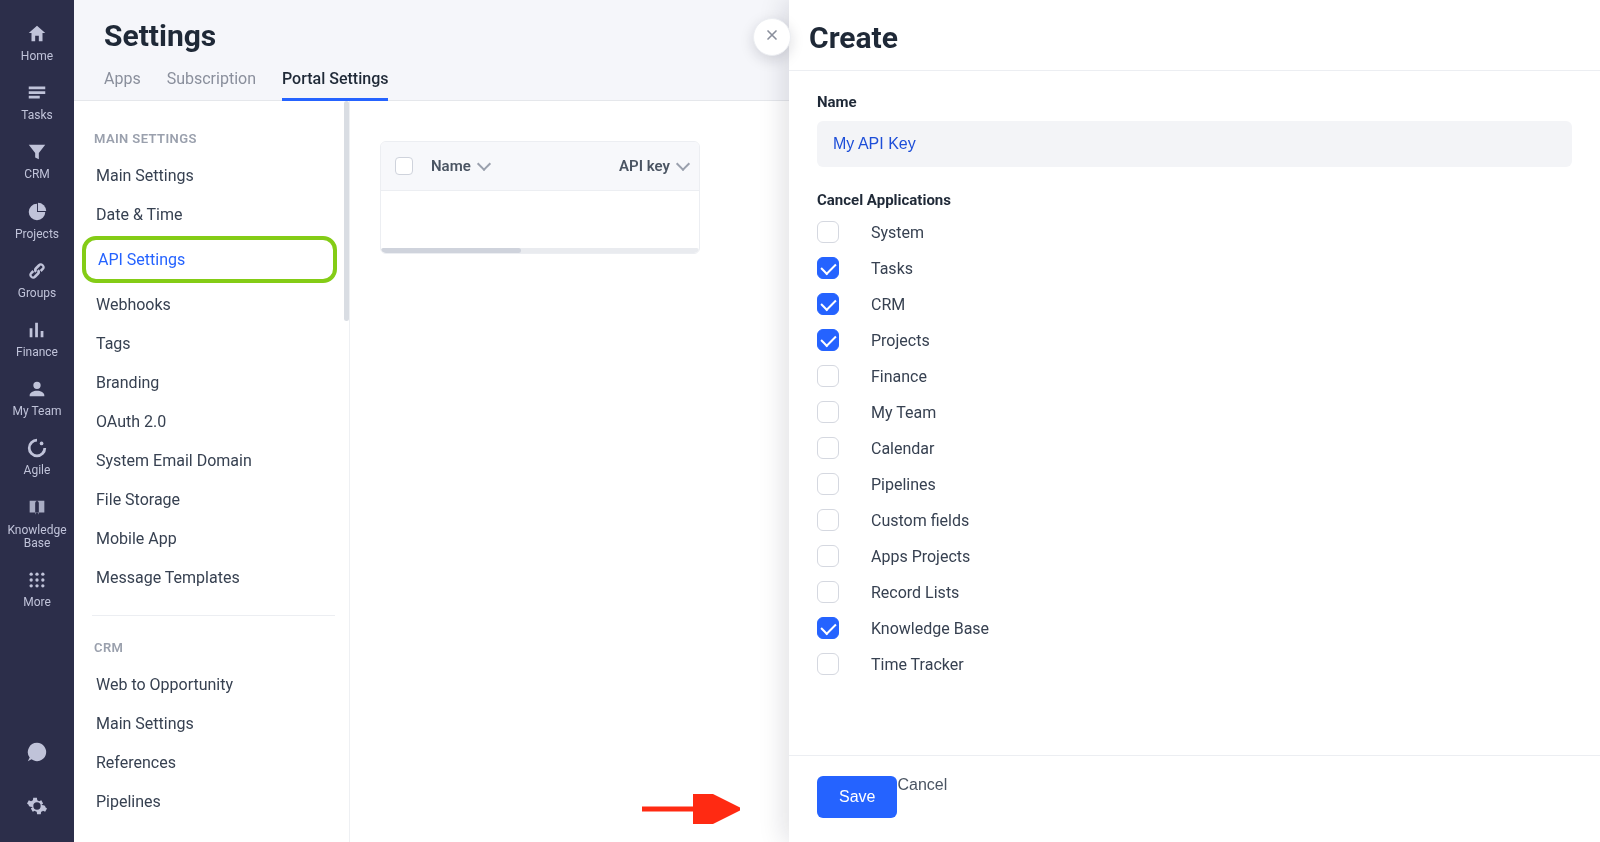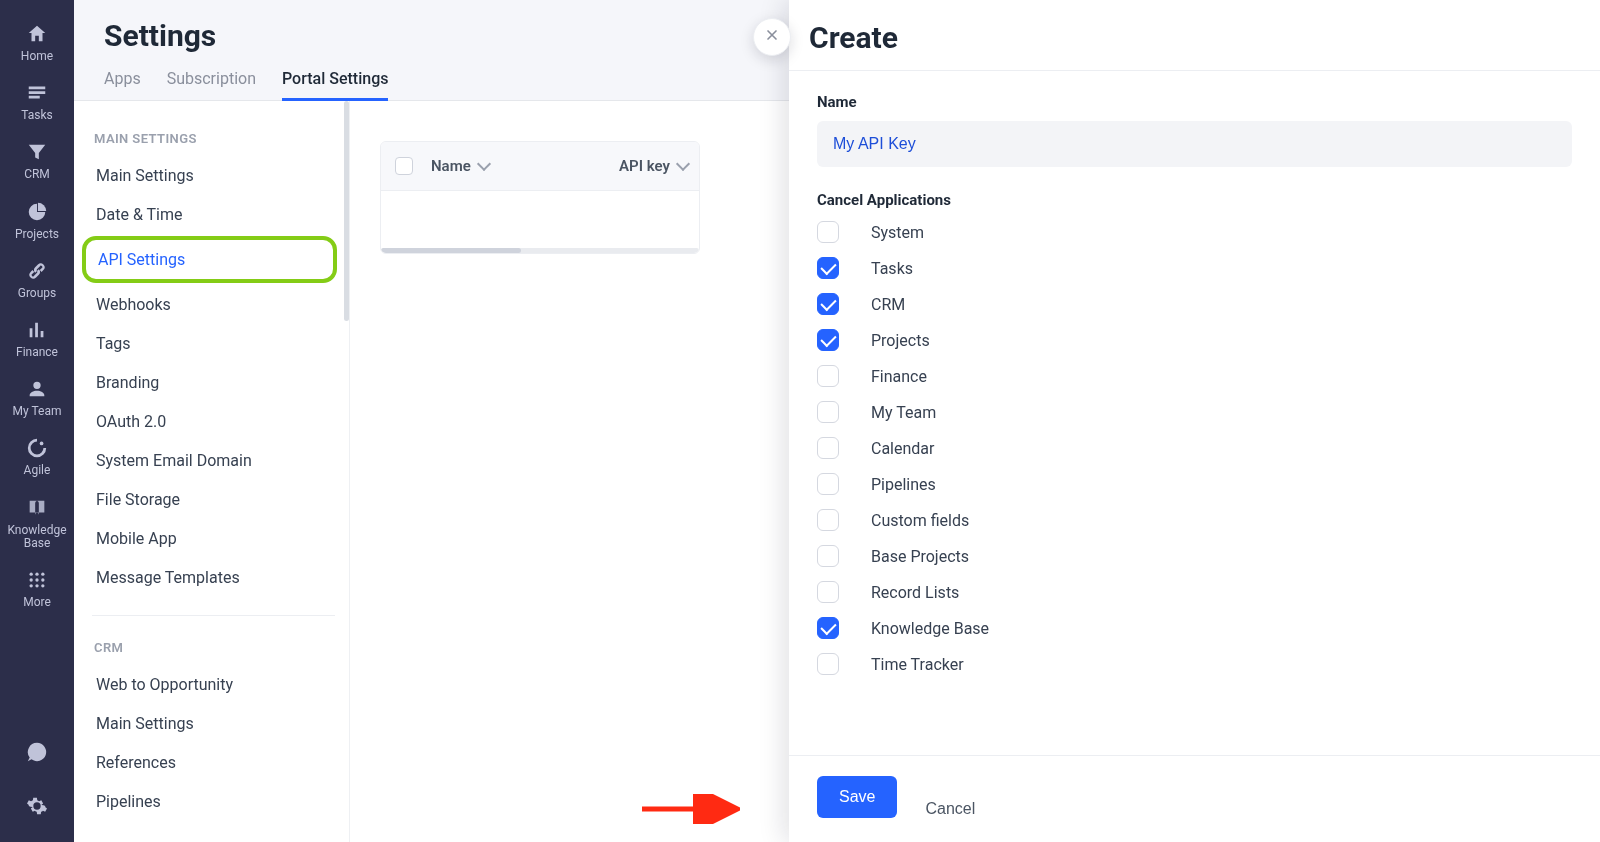--- a/index.html
+++ b/index.html
@@ -290,22 +290,21 @@
     border-bottom: 2.5px solid #fff;
     transform: rotate(45deg);
     margin-top: -3px;
   }
   .chk-label { font-size: 16px; color: #374151; }
 
   .panel-footer {
     padding: 20px 28px 24px;
     border-top: 1px solid #eceef2;
     display: flex;
-    align-items: flex-end;
-    gap: 28px;
+    align-items: flex-start;
   }
   .btn-primary {
     background: #2563ff;
     color: #fff;
     border: none;
     border-radius: 6px;
     padding: 12px 22px;
     font-size: 16px;
     font-weight: 500;
     cursor: pointer;
@@ -555,21 +554,21 @@
         <label class="check-row">
           <span class="chk"></span>
           <span class="chk-label">Pipelines</span>
         </label>
         <label class="check-row">
           <span class="chk"></span>
           <span class="chk-label">Custom fields</span>
         </label>
         <label class="check-row">
           <span class="chk"></span>
-          <span class="chk-label">Base Projects</span>
+          <span class="chk-label">Apps Projects</span>
         </label>
         <label class="check-row">
           <span class="chk"></span>
           <span class="chk-label">Record Lists</span>
         </label>
         <label class="check-row">
           <span class="chk checked"></span>
           <span class="chk-label">Knowledge Base</span>
         </label>
         <label class="check-row">

